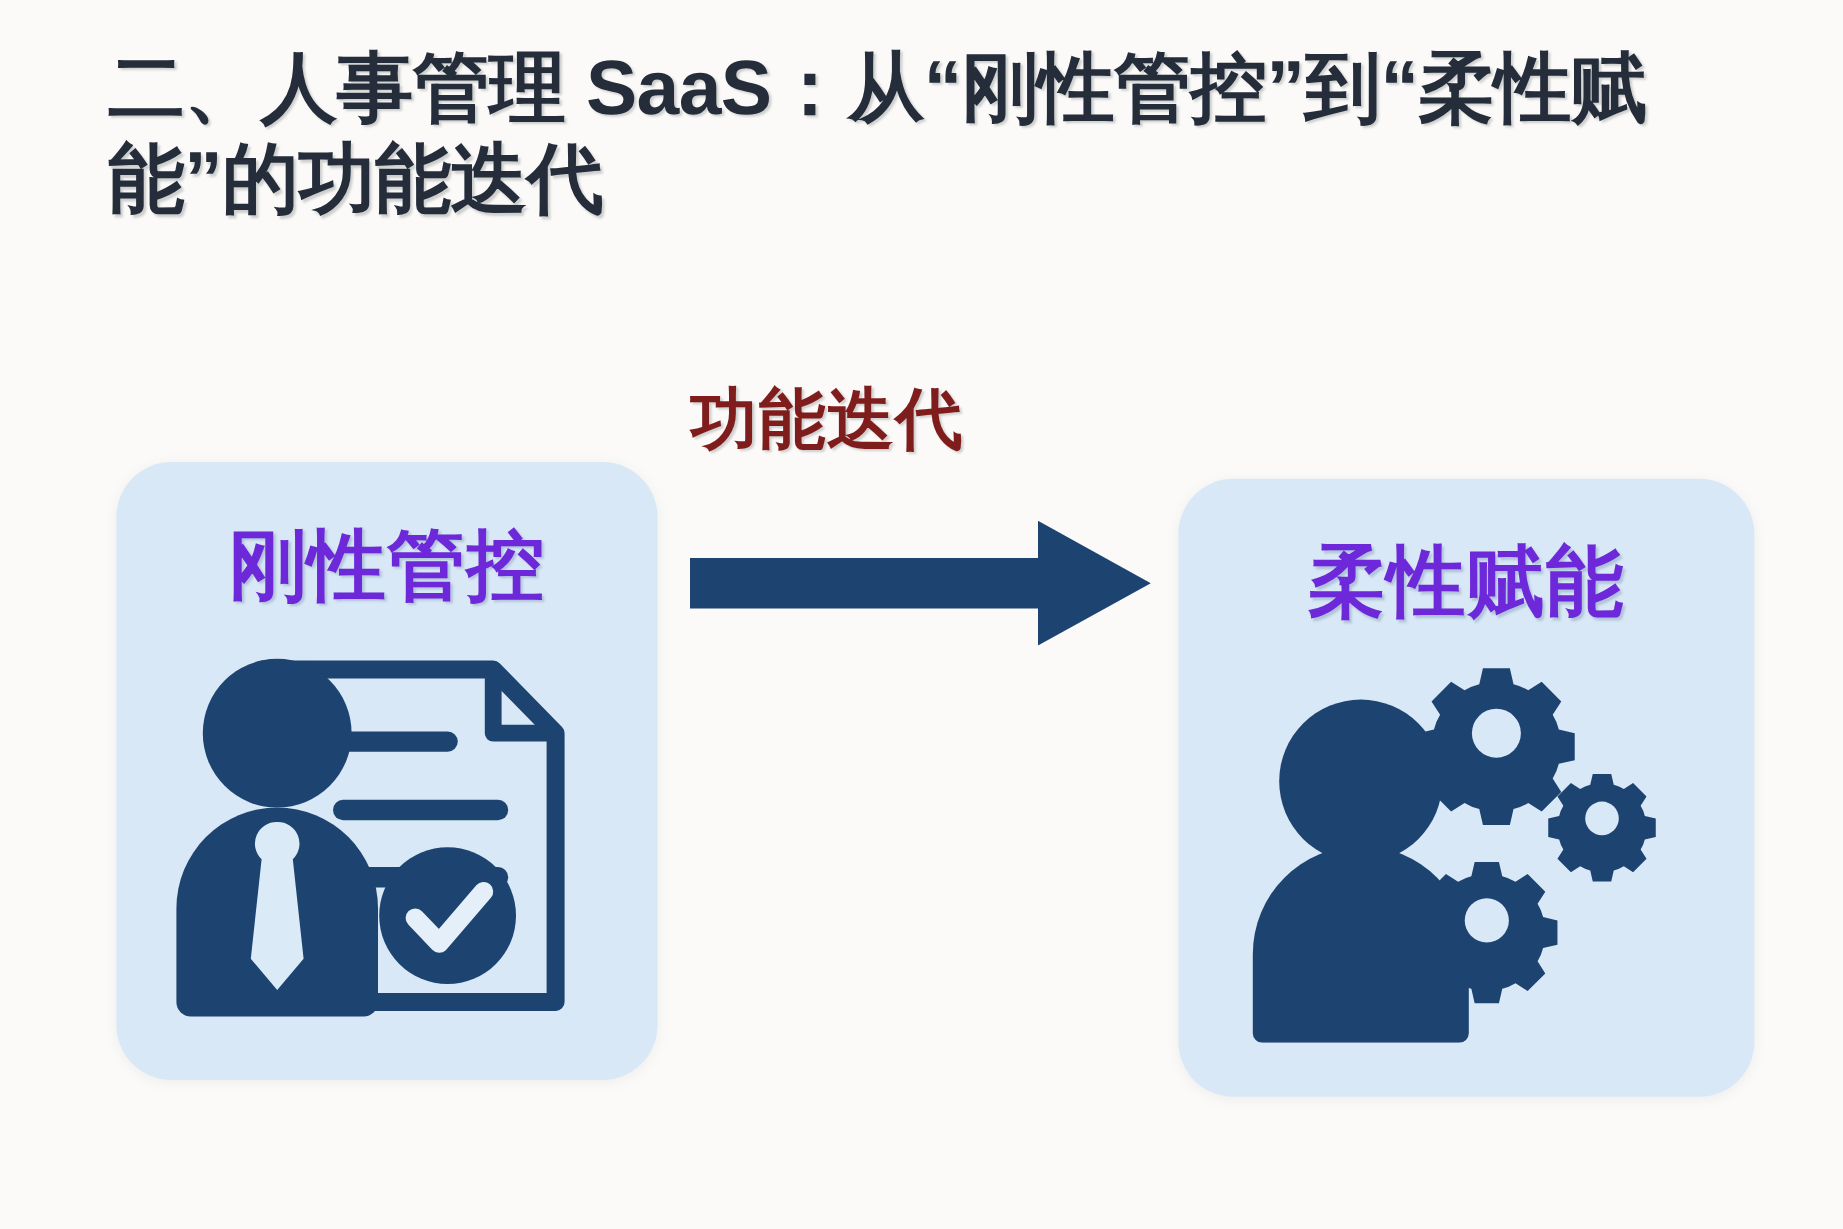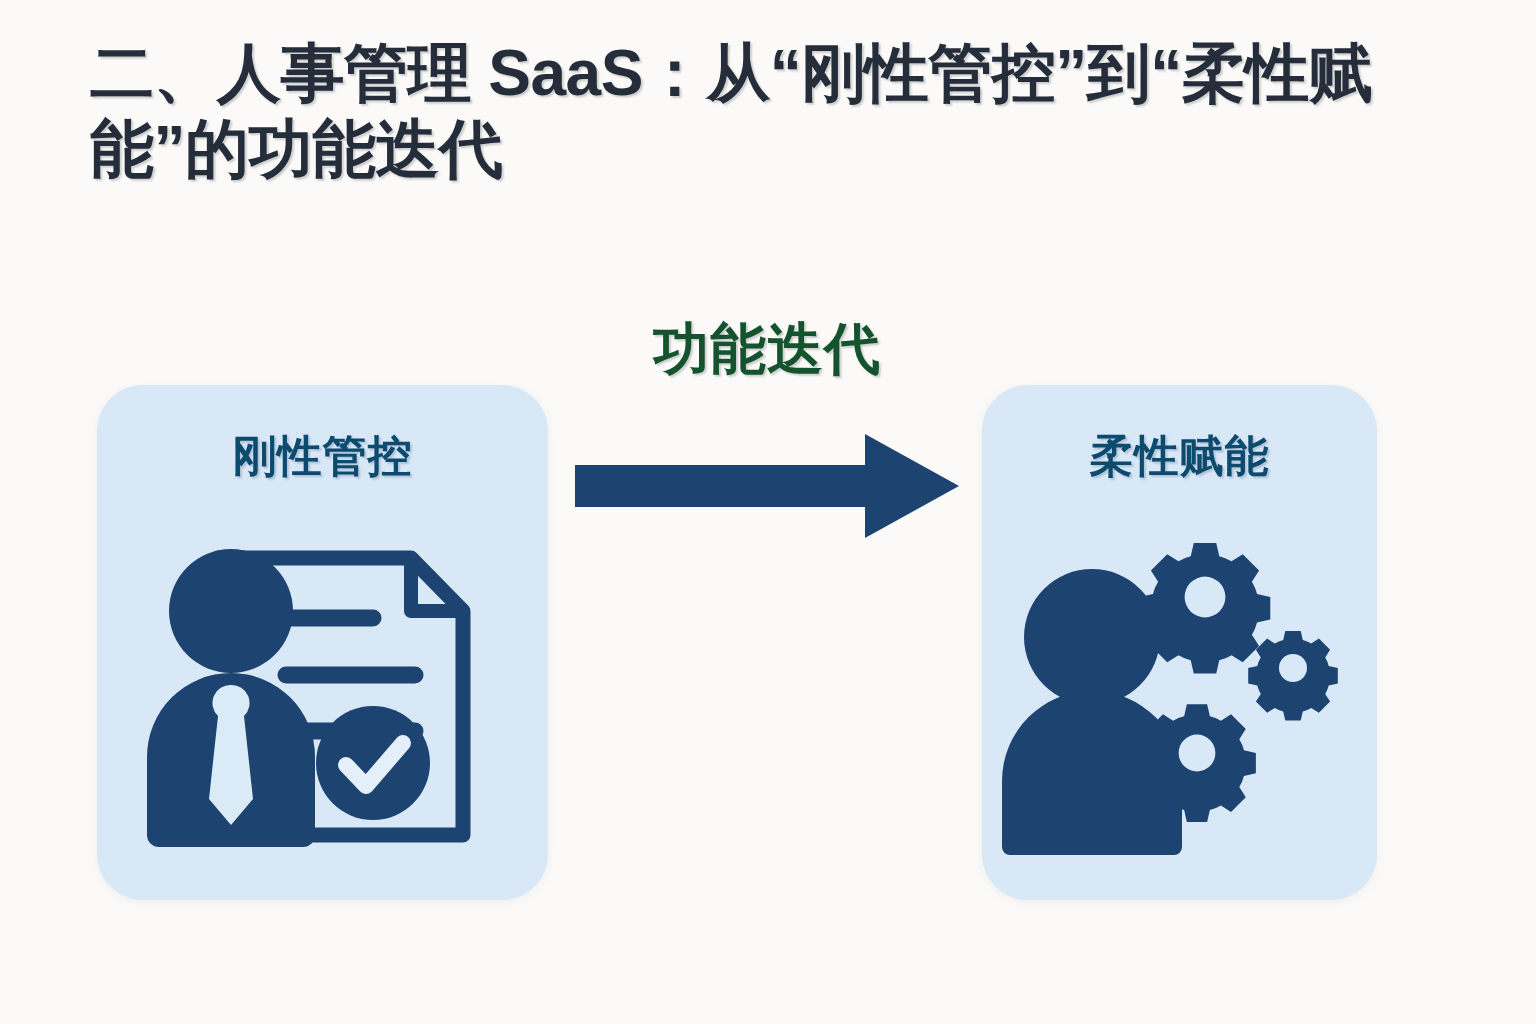--- a/index.html
+++ b/index.html
@@ -39,30 +39,30 @@
     height: 1024px;
   }
 
   .concept-card {
     position: absolute;
     background: #d9e8f6;
     border-radius: 46px;
     box-shadow: 0 2px 10px rgba(120,140,165,0.10);
   }
   #card-rigid  { left: 97px;  top: 385px; width: 451px; height: 515px; }
-  #card-flex   { left: 982px; top: 385px; width: 395px; height: 515px; }
+  #card-flex   { left: 982px; top: 399px; width: 480px; height: 515px; }
 
   .card-heading {
     position: absolute;
     left: 0;
     right: 0;
     top: 42px;
     text-align: center;
-    color: #0c4a6e;
-    font-size: 44px;
+    color: #6d28d9;
+    font-size: 65px;
     font-weight: 700;
     letter-spacing: 1px;
     text-shadow: 2px 2px 2px rgba(70,100,140,0.28);
   }
 
   .card-art {
     position: absolute;
     left: 0;
     right: 0;
     top: 150px;
@@ -77,22 +77,21 @@
     left: 575px;
     top: 434px;
     width: 384px;
     height: 104px;
   }
   #arrow-label {
     position: absolute;
     left: 575px;
     top: 312px;
     width: 384px;
-    text-align: center;
-    color: #14532d;
+    color: #7f1d1d;
     font-size: 56px;
     font-weight: 700;
     letter-spacing: 1px;
     text-shadow: 2px 2px 2px rgba(40,48,60,0.22);
   }
 </style>
 </head>
 <body>
 
 <div id="slide-title">二、人事管理 SaaS：从“刚性管控”到“柔性赋能”的功能迭代</div>

